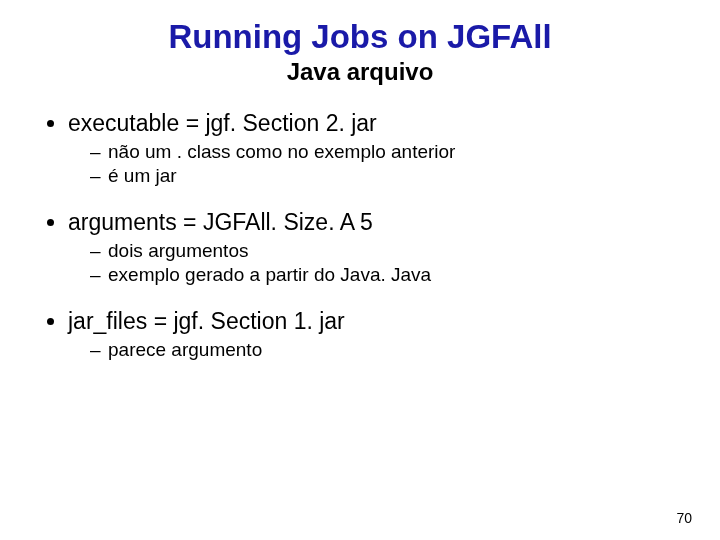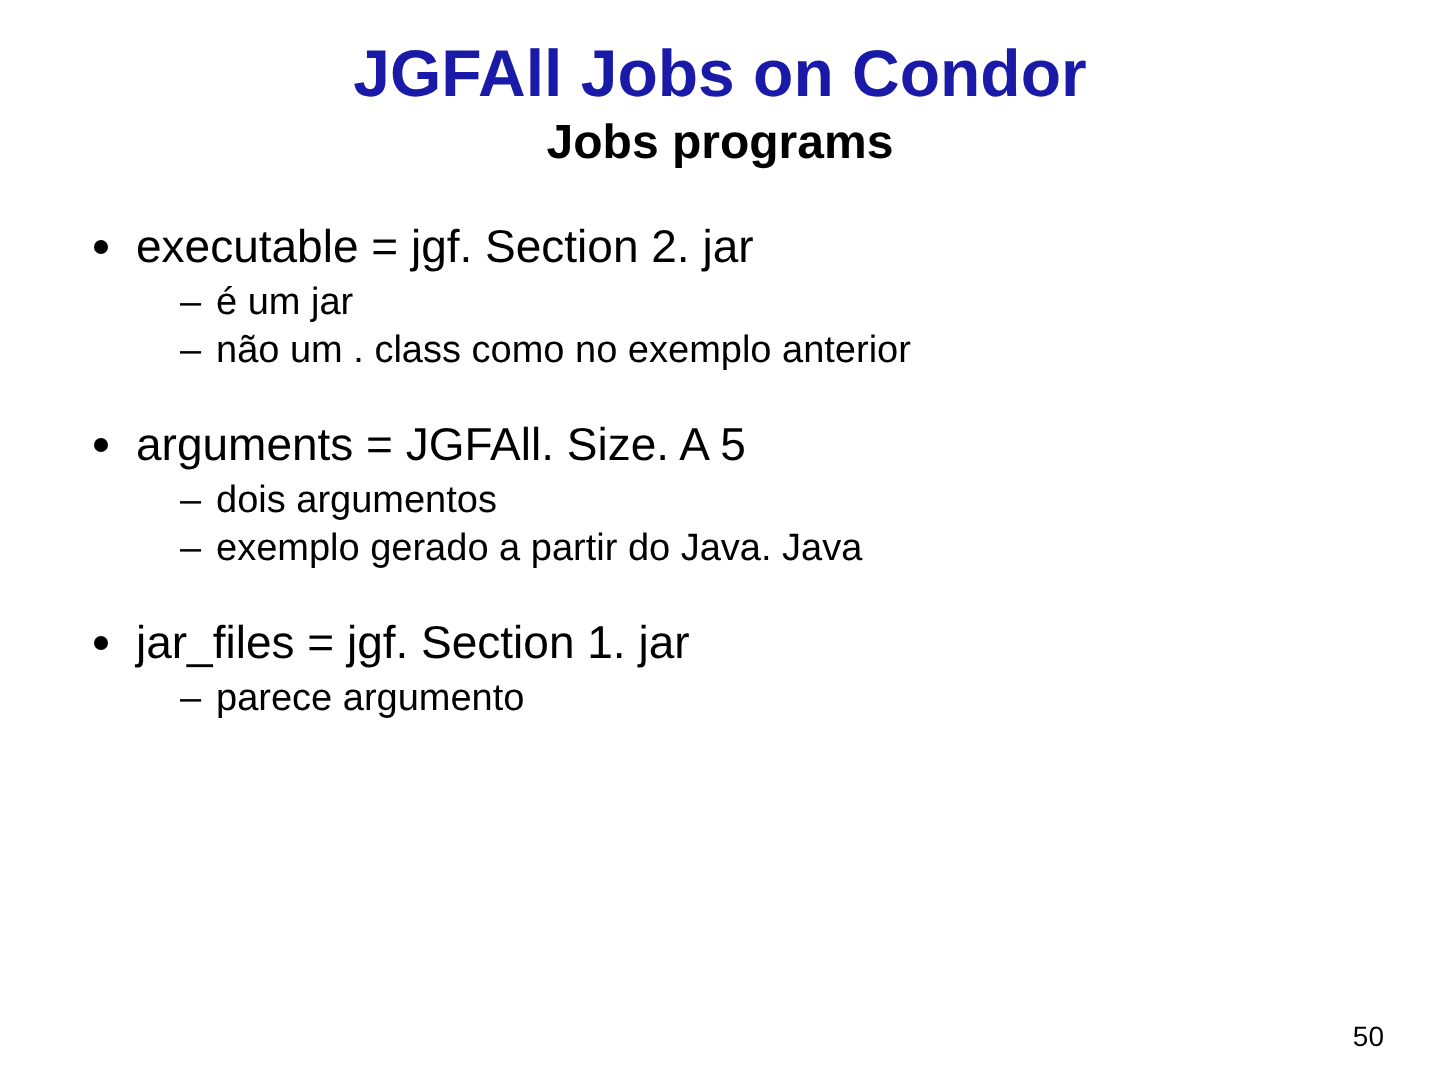--- a/index.html
+++ b/index.html
@@ -62,40 +62,40 @@
     position: absolute;
     right: 28px;
     bottom: 14px;
     font-size: 14px;
   }
 </style>
 </head>
 <body>
 
 <div class="slide">
-  <h1 class="title">JGFAll Jobs on Condor</h1>
-  <div class="subtitle">Jobs programs</div>
+  <h1 class="title">Running Jobs on JGFAll</h1>
+  <div class="subtitle">Java arquivo</div>
 
   <ul class="level1">
     <li>
       <span>executable = jgf. Section 2. jar</span>
       <ul class="level2">
+        <li>não um . class como no exemplo anterior</li>
         <li>é um jar</li>
-        <li>não um . class como no exemplo anterior</li>
       </ul>
     </li>
     <li>
       <span>arguments  = JGFAll. Size. A 5</span>
       <ul class="level2">
         <li>dois argumentos</li>
         <li>exemplo gerado a partir do Java. Java</li>
       </ul>
     </li>
     <li>
       <span>jar_files = jgf. Section 1. jar</span>
       <ul class="level2">
         <li>parece argumento</li>
       </ul>
     </li>
   </ul>
 
-  <div class="pagenum">50</div>
+  <div class="pagenum">70</div>
 </div>
 
 </body></html>

